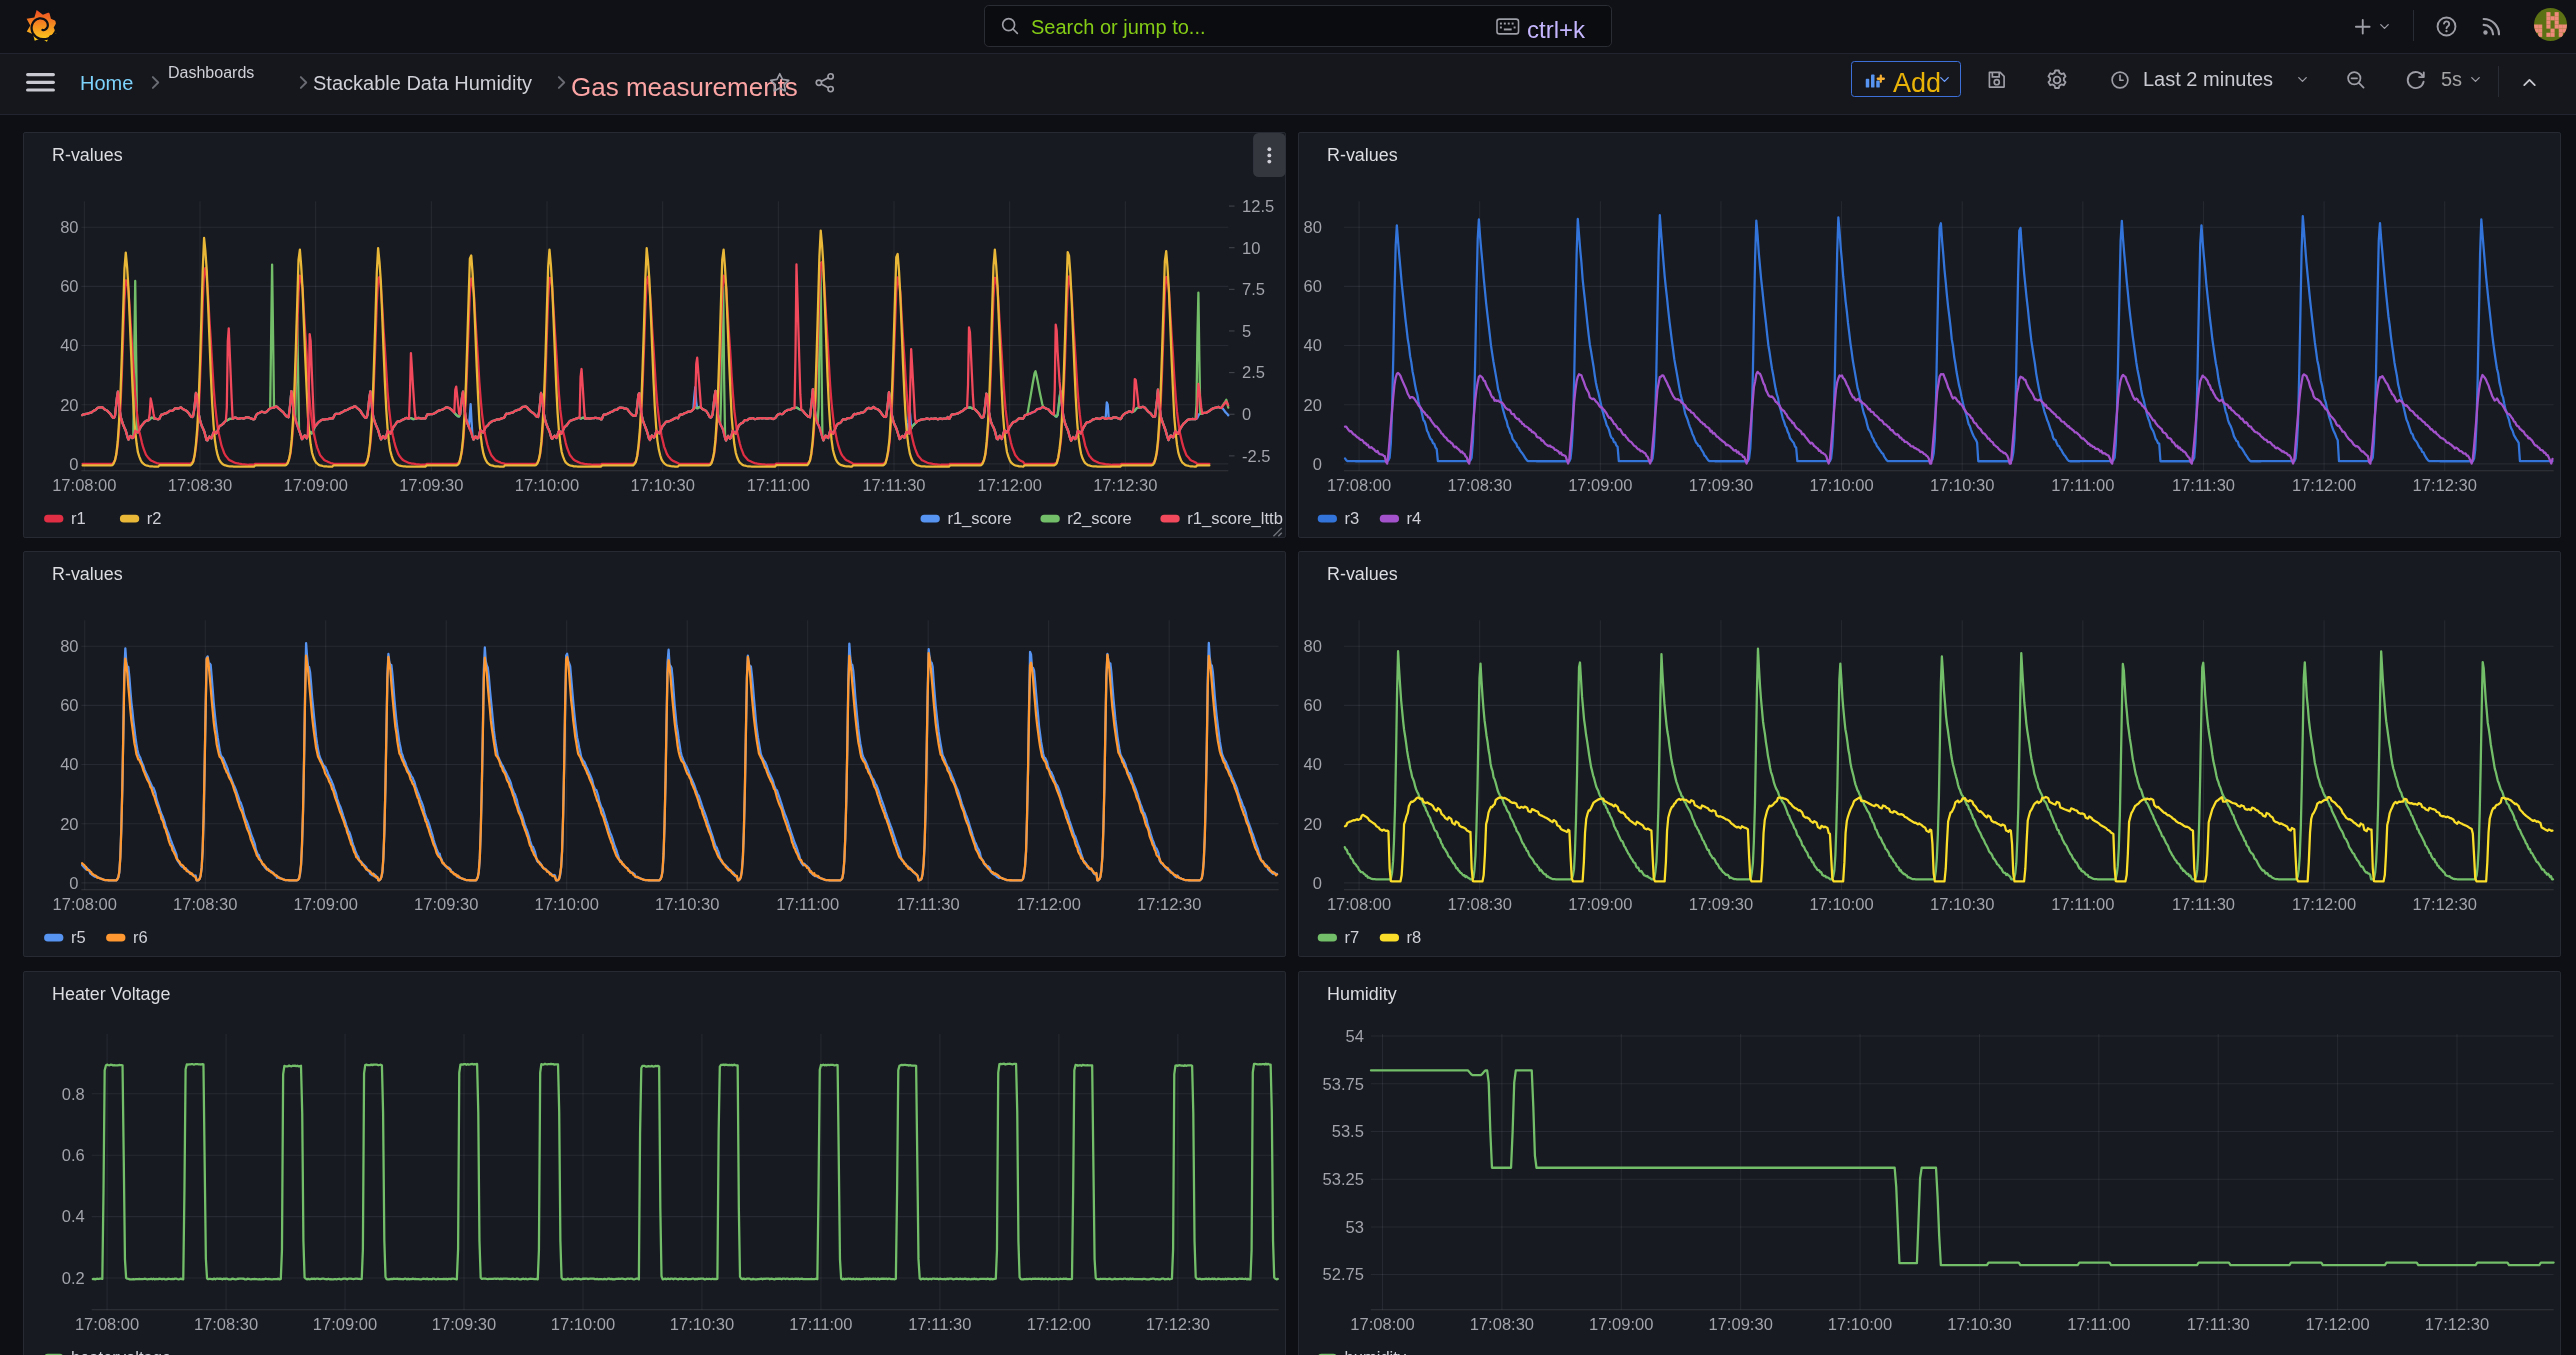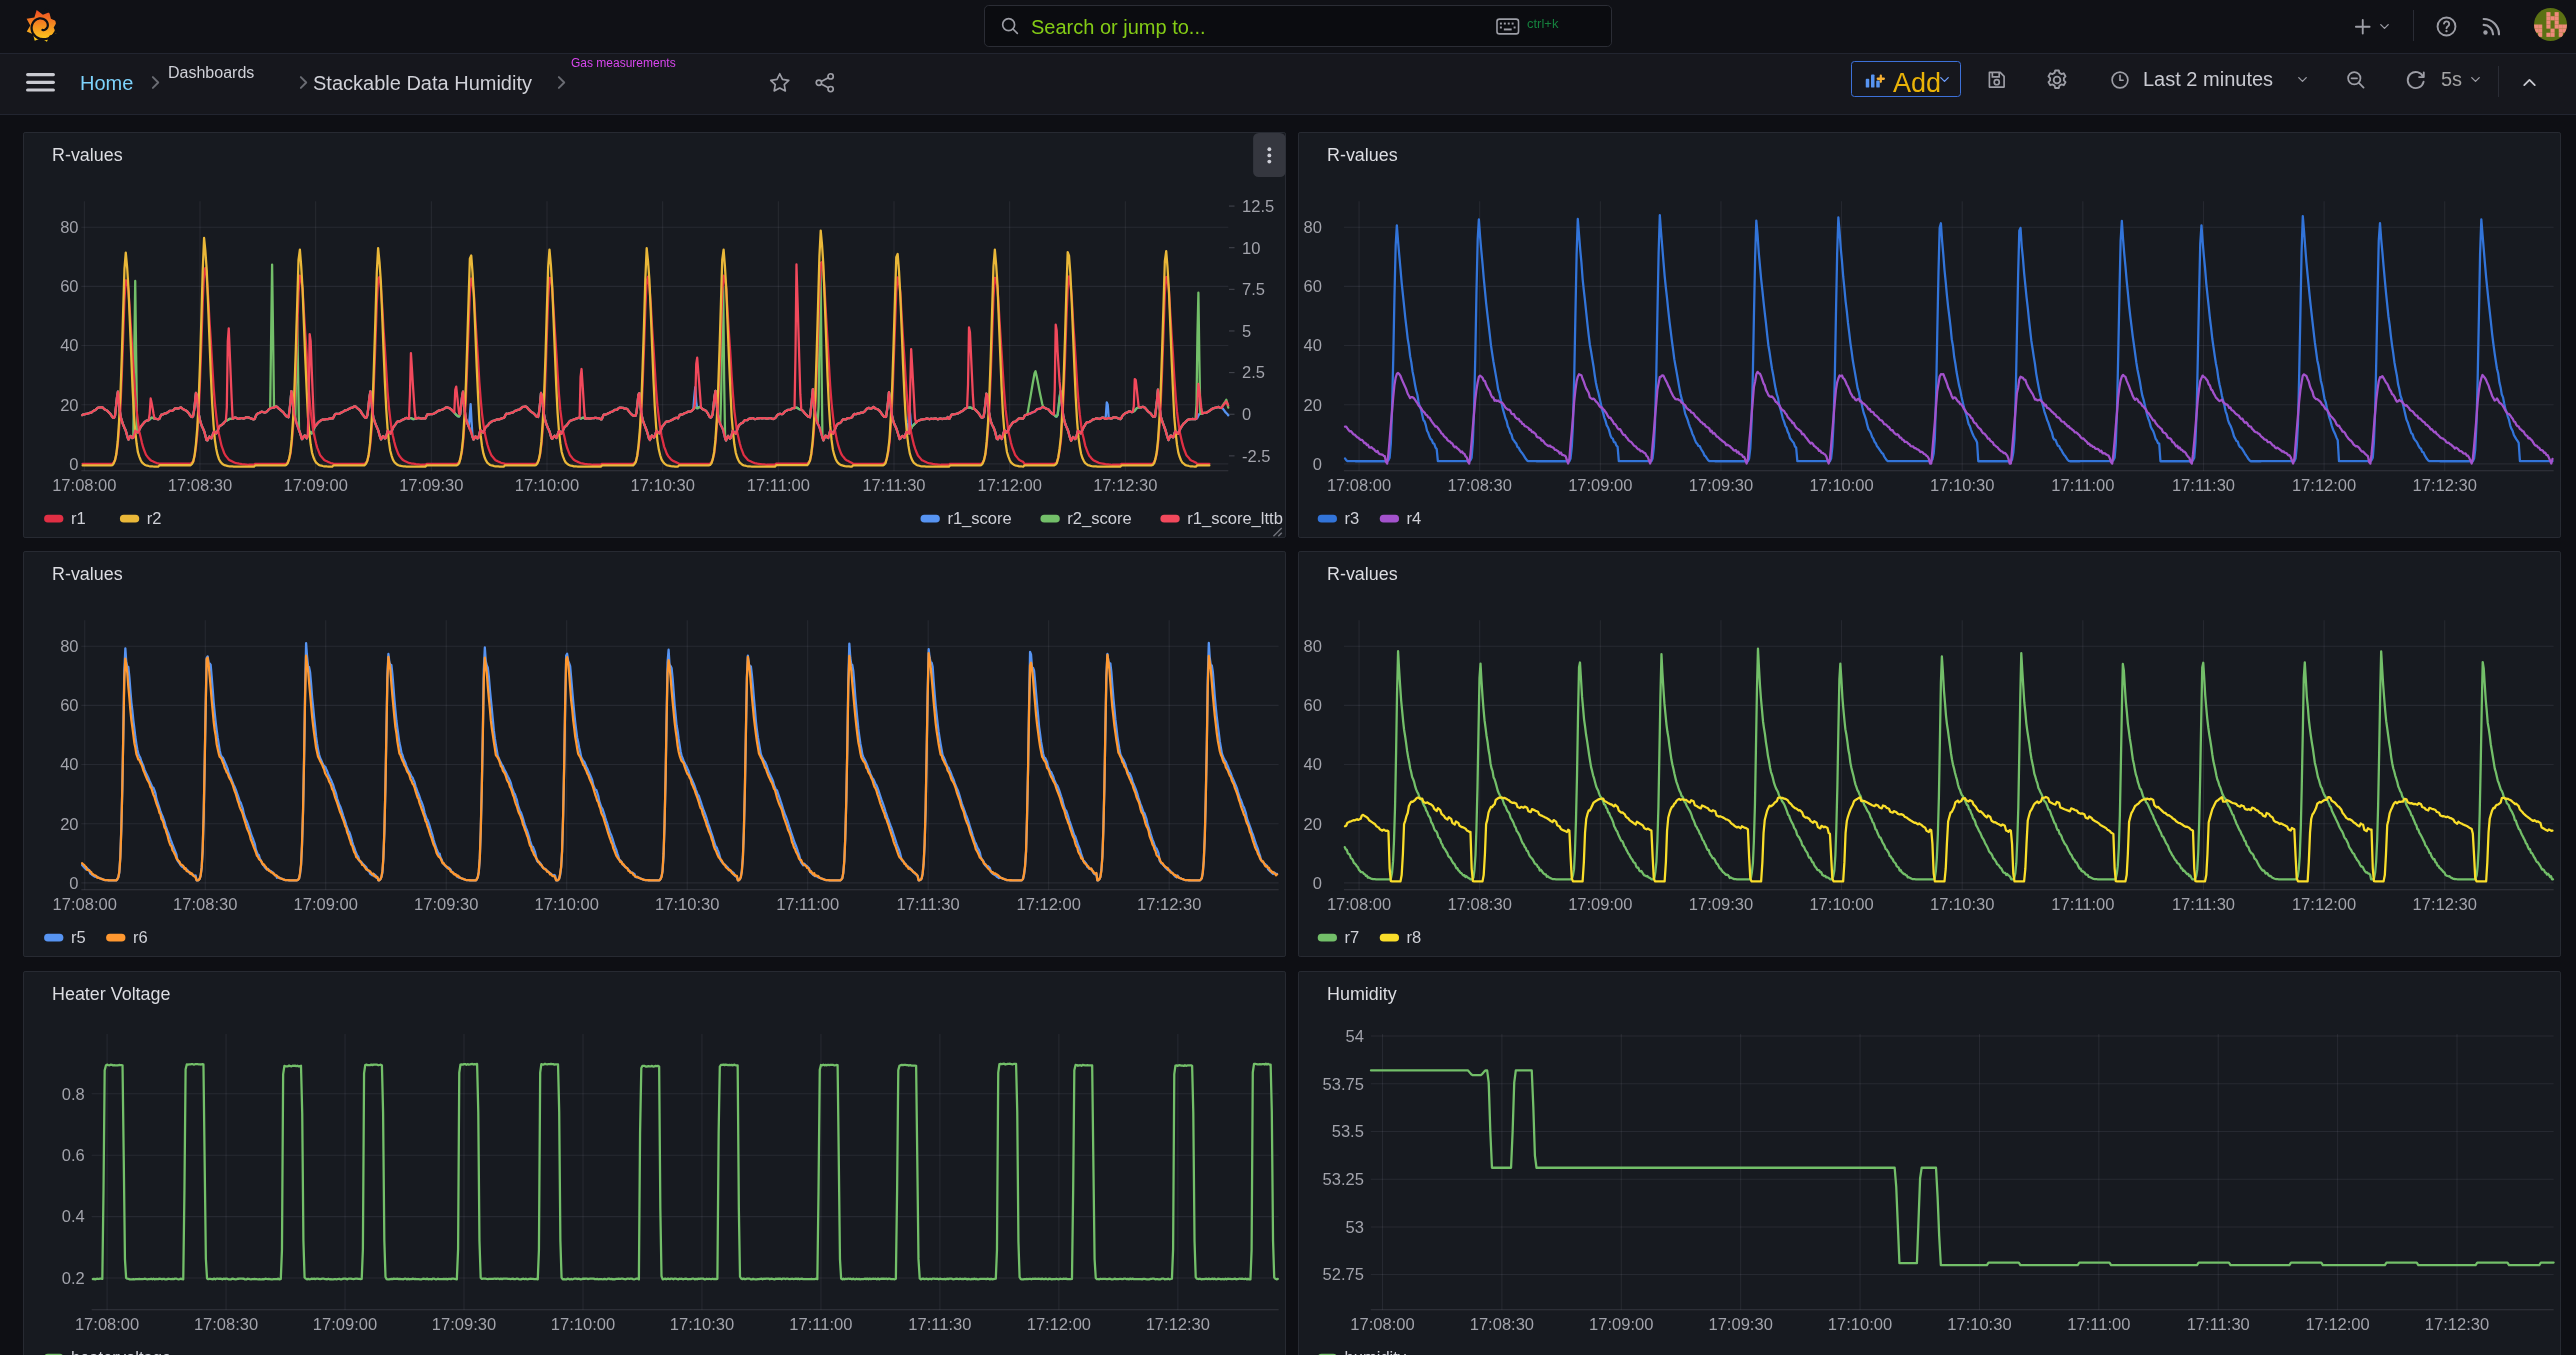--- a/index.html
+++ b/index.html
@@ -29,21 +29,21 @@
       <g fill="#9d9ea6">
       <rect x="4" y="6" width="2" height="2"></rect>
       <rect x="8" y="6" width="2" height="2"></rect>
       <rect x="12" y="6" width="2" height="2"></rect>
       <rect x="16" y="6" width="2" height="2"></rect>
       <rect x="4" y="10" width="2" height="2"></rect>
       <rect x="18" y="10" width="2" height="2"></rect>
       <rect x="8" y="12" width="8" height="2"></rect>
     </g>
   </svg>
-<div style="position:absolute;left:1527px;top:16px;font-size:13px;color:#15803d">ctrl+k</div>
+<div style="position:absolute;left:1527px;top:16px;font-size:24px;color:#c4b5fd">ctrl+k</div>
 <svg style="position:absolute;left:2351px;top:14.5px" width="23.5" height="23.5" viewBox="0 0 24 24">
       <line x1="12" y1="5" x2="12" y2="19" stroke="#9d9ea6" stroke-width="1.9" stroke-linecap="round"></line>
       <line x1="5" y1="12" x2="19" y2="12" stroke="#9d9ea6" stroke-width="1.9" stroke-linecap="round"></line>
   </svg>
 <svg style="position:absolute;left:2377px;top:19.3px" width="15" height="15" viewBox="0 0 24 24">
       <polyline points="6,9 12,15 18,9" fill="none" stroke="#9d9ea6" stroke-width="2.1" stroke-linecap="round" stroke-linejoin="round"></polyline>
   </svg>
 <div style="position:absolute;left:2413px;top:10.3px;width:1.4px;height:31px;background:#2a2c35"></div>
 <svg style="position:absolute;left:2434px;top:14px" width="25" height="25" viewBox="0 0 24 24">
       <circle cx="12" cy="12" r="8.6" fill="none" stroke="#9d9ea6" stroke-width="1.8"></circle>
@@ -93,21 +93,21 @@
 <svg style="position:absolute;left:26px;top:73px" width="29" height="19.3" viewBox="0 0 42 28">
       <g fill="#c9cad1">
       <rect x="0" y="0" width="42" height="4.6" rx="2.3"></rect>
       <rect x="0" y="11.2" width="42" height="4.6" rx="2.3"></rect>
       <rect x="0" y="22.4" width="42" height="4.6" rx="2.3"></rect>
     </g>
   </svg>
 <div style="position:absolute;left:80px;top:72px;font-size:20px;color:#7dd3fc">Home</div>
 <div style="position:absolute;left:168px;top:64px;font-size:16px;color:#d0d1d8">Dashboards</div>
 <div style="position:absolute;left:313px;top:72px;font-size:20px;color:#d0d1d8">Stackable Data Humidity</div>
-<div style="position:absolute;left:571px;top:56px;font-size:12px;color:#d946ef">Gas measurements</div>
+<div style="position:absolute;left:571px;top:72px;font-size:26px;color:#fca5a5">Gas measurements</div>
 <svg style="position:absolute;left:148px;top:75px" width="14" height="15" viewBox="0 0 12 14">
           <polyline points="4,2 9,7 4,12" fill="none" stroke="#6a6c73" stroke-width="1.8" stroke-linecap="round" stroke-linejoin="round"></polyline>
   </svg>
 <svg style="position:absolute;left:296px;top:75px" width="14" height="15" viewBox="0 0 12 14">
           <polyline points="4,2 9,7 4,12" fill="none" stroke="#6a6c73" stroke-width="1.8" stroke-linecap="round" stroke-linejoin="round"></polyline>
   </svg>
 <svg style="position:absolute;left:554px;top:75px" width="14" height="15" viewBox="0 0 12 14">
           <polyline points="4,2 9,7 4,12" fill="none" stroke="#6a6c73" stroke-width="1.8" stroke-linecap="round" stroke-linejoin="round"></polyline>
   </svg>
 <svg style="position:absolute;left:768px;top:71px" width="23.5" height="23.5" viewBox="0 0 24 24">

